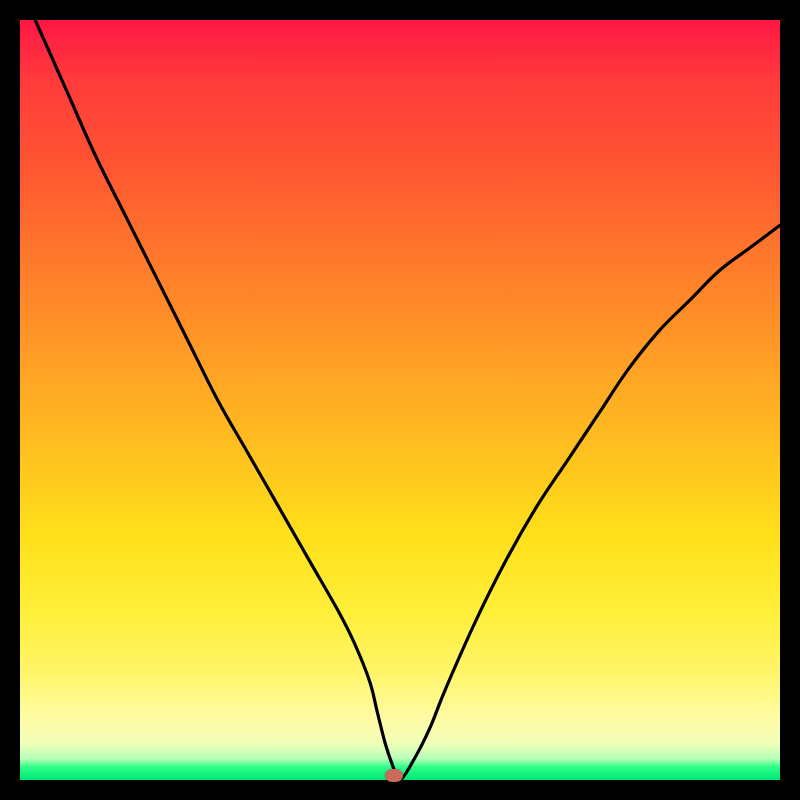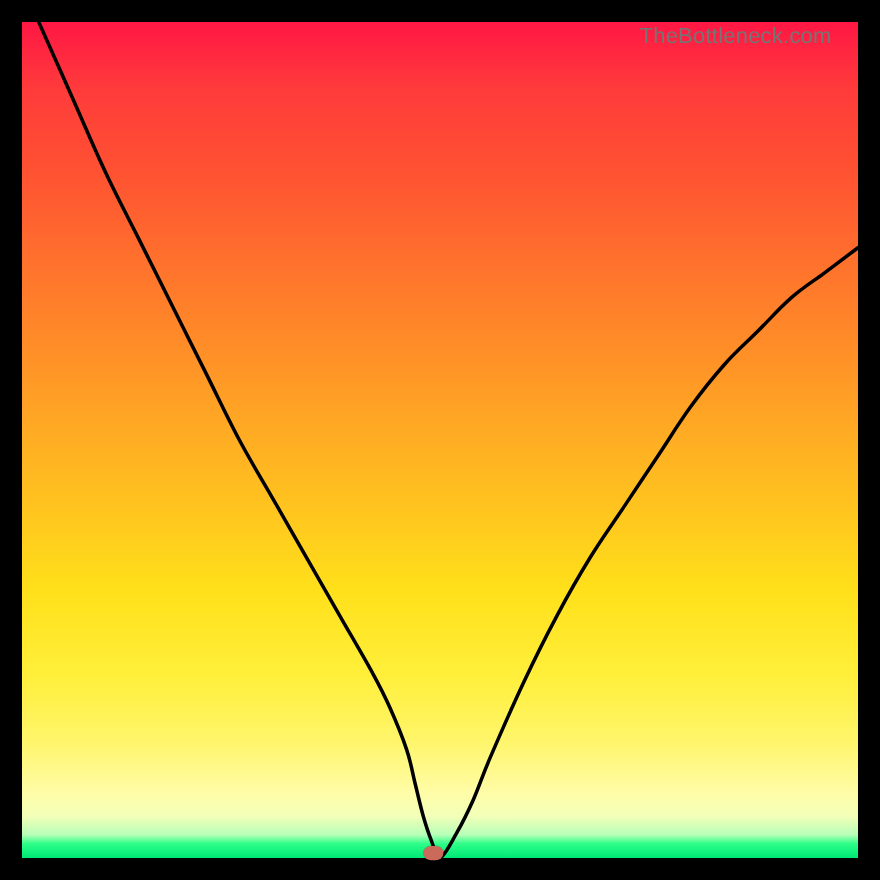--- a/index.html
+++ b/index.html
@@ -65,21 +65,20 @@
     border-radius: 7px / 6px;
     background: #c96a5a;
     box-shadow: 0 0 0 0.5px rgba(0,0,0,0.15);
   }
 </style>
 </head>
 <body>
 
 <div class="frame">
   <div class="plot-area">
-    <div class="watermark">TheBottleneck.com</div>
 
     <svg class="curve" viewBox="0 0 760 760" preserveAspectRatio="none">
       <path id="curve-path" d="M 15.200000000000001 0 C 20.672 12.311999999999996 34.656000000000006 43.77599999999997 45.6 68.39999999999998 C 56.544 93.02399999999999 65.056 113.54400000000007 76 136.80000000000007 C 86.944 160.05600000000007 95.456 175.71200000000005 106.4 197.60000000000002 C 117.34400000000001 219.488 125.85599999999998 236.51199999999997 136.79999999999998 258.4 C 147.74399999999997 280.28799999999995 156.256 297.31200000000007 167.2 319.20000000000005 C 178.14399999999998 341.088 186.656 359.48 197.6 380 C 208.54399999999998 400.52 217.05599999999998 414.048 228 433.2 C 238.94400000000002 452.352 247.45600000000005 467.24800000000005 258.40000000000003 486.40000000000003 C 269.34400000000005 505.552 277.856 520.4480000000001 288.8 539.6 C 299.744 558.752 310.992 577.752 319.2 592.8 C 327.40799999999996 607.848 328.928 610.888 334.4 623.2 C 339.87199999999996 635.5120000000001 345.49600000000004 648.888 349.6 661.2 C 353.704 673.5120000000001 354.464 680.6560000000001 357.2 691.6 C 359.936 702.544 362.064 712.424 364.8 722 C 367.536 731.576 369.664 737.9599999999999 372.4 744.8 C 375.13599999999997 751.64 375.896 761.3679999999999 380 760 C 384.104 758.6320000000001 389.728 746.7760000000001 395.2 737.2 C 400.67199999999997 727.624 404.92800000000005 719.112 410.40000000000003 706.8 C 415.872 694.4879999999999 417.39200000000005 687.952 425.6 668.8 C 433.808 649.6479999999999 445.056 623.656 456 600.4 C 466.944 577.144 475.456 560.12 486.40000000000003 539.6 C 497.34400000000005 519.08 505.8560000000001 504.184 516.8000000000001 486.40000000000003 C 527.744 468.61600000000004 536.256 457.216 547.1999999999999 440.8 C 558.1439999999999 424.384 566.6560000000001 411.616 577.6 395.2 C 588.544 378.784 597.056 364.64799999999997 608 349.59999999999997 C 618.944 334.55199999999996 627.456 323.91200000000003 638.4 311.6 C 649.3439999999999 299.288 657.856 292.144 668.8 281.2 C 679.7439999999999 270.256 688.2560000000001 260.376 699.2 250.79999999999995 C 710.144 241.22399999999996 718.6560000000001 236.20799999999997 729.6 228 C 740.544 219.79200000000003 754.528 209.30400000000003 760 205.20000000000005" fill="none" stroke-width="3.2" stroke-linecap="round" stroke="#000000"></path>
     </svg>
 
     <div id="marker" class="marker" style="background: rgb(201, 106, 90); left: 364.92px; top: 749.2px;"></div>
   </div>
 </div>
 
 </body></html>

